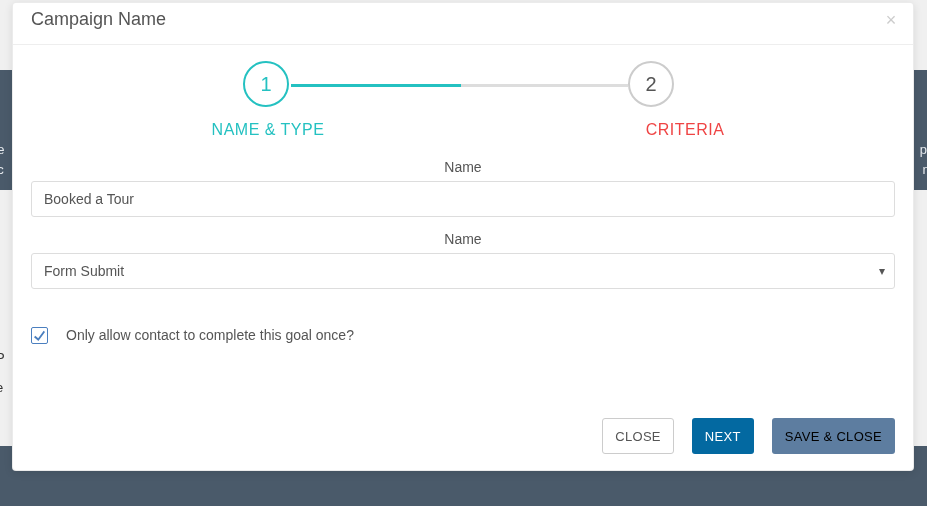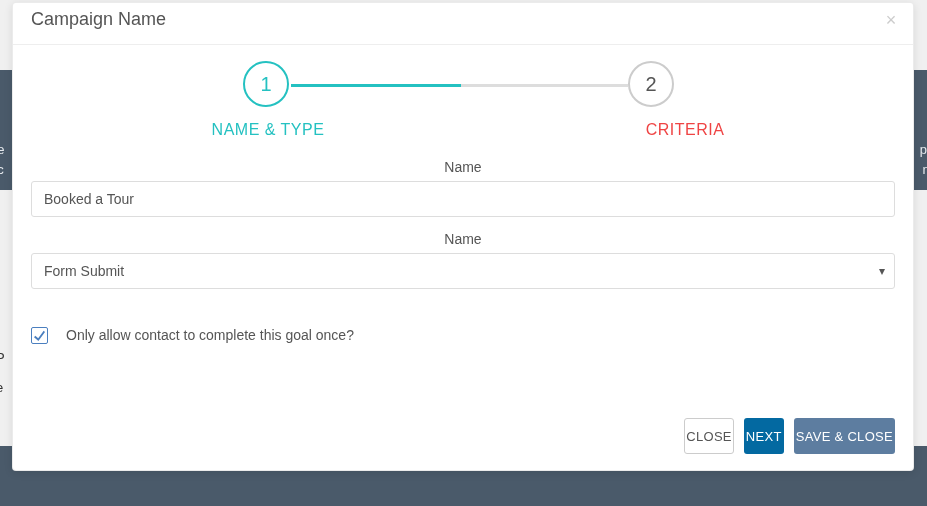--- a/index.html
+++ b/index.html
@@ -187,40 +187,40 @@
 
   .modal-footer {
     padding: 16px 18px;
     display: flex;
     justify-content: flex-end;
     gap: 10px;
     margin-top: 40px;
   }
   .btn {
     height: 36px;
-    padding: 0 1px;
+    padding: 0 12px;
     border-radius: 3px;
     font-size: 13px;
     letter-spacing: 0.3px;
     cursor: pointer;
     border: 1px solid transparent;
-    display: inline-flex; align-items: center; justify-content: center;
+    display: inline-flex; align-items: center; justify-content: center; margin-left: 8px;
   }
   .btn-default {
     background: #fff;
     border-color: #ccc;
     color: #555;
   }
   .btn-teal {
     background: #0369a1;
     color: #fff;
   }
   .btn-blue {
     background: #5d7da0;
-    color: #ffffff;
+    color: #000000;
   }
 </style>
 </head>
 <body>
 
 <div class="bg-strip"></div>
 <div class="bg-strip2"></div>
 <div class="bg-text-left"><span>ne</span>
 <span>ac</span></div>
 <div class="bg-text-right"><span>pla</span>

